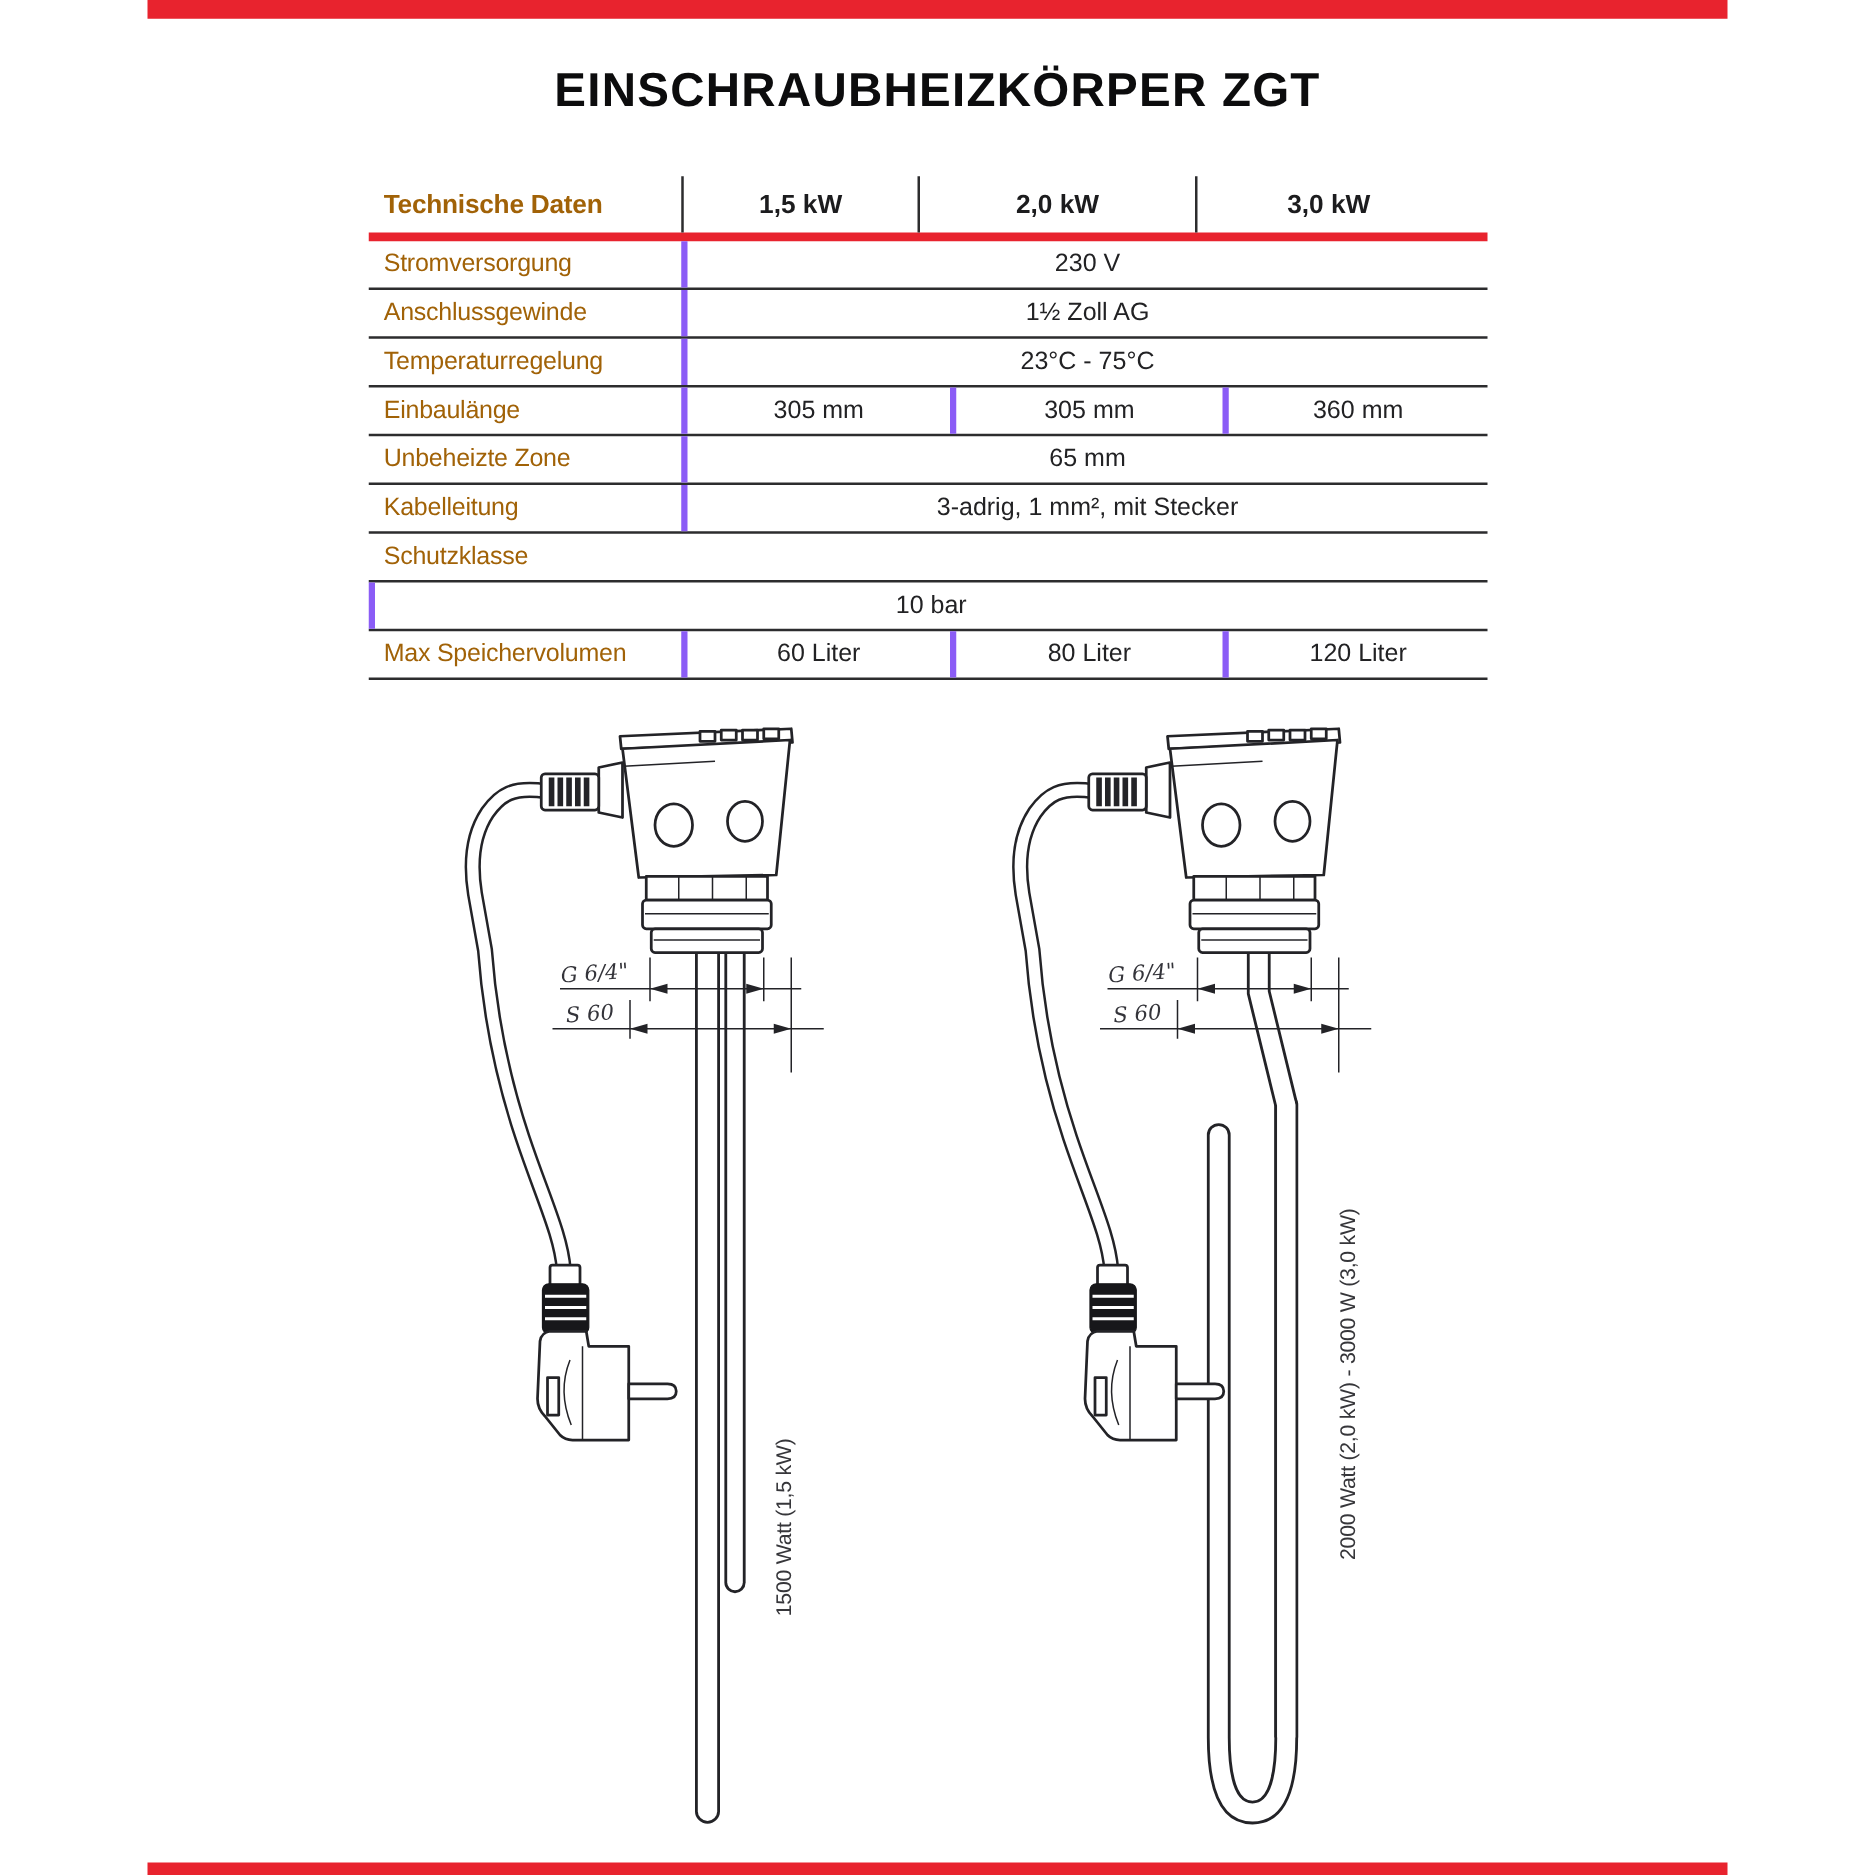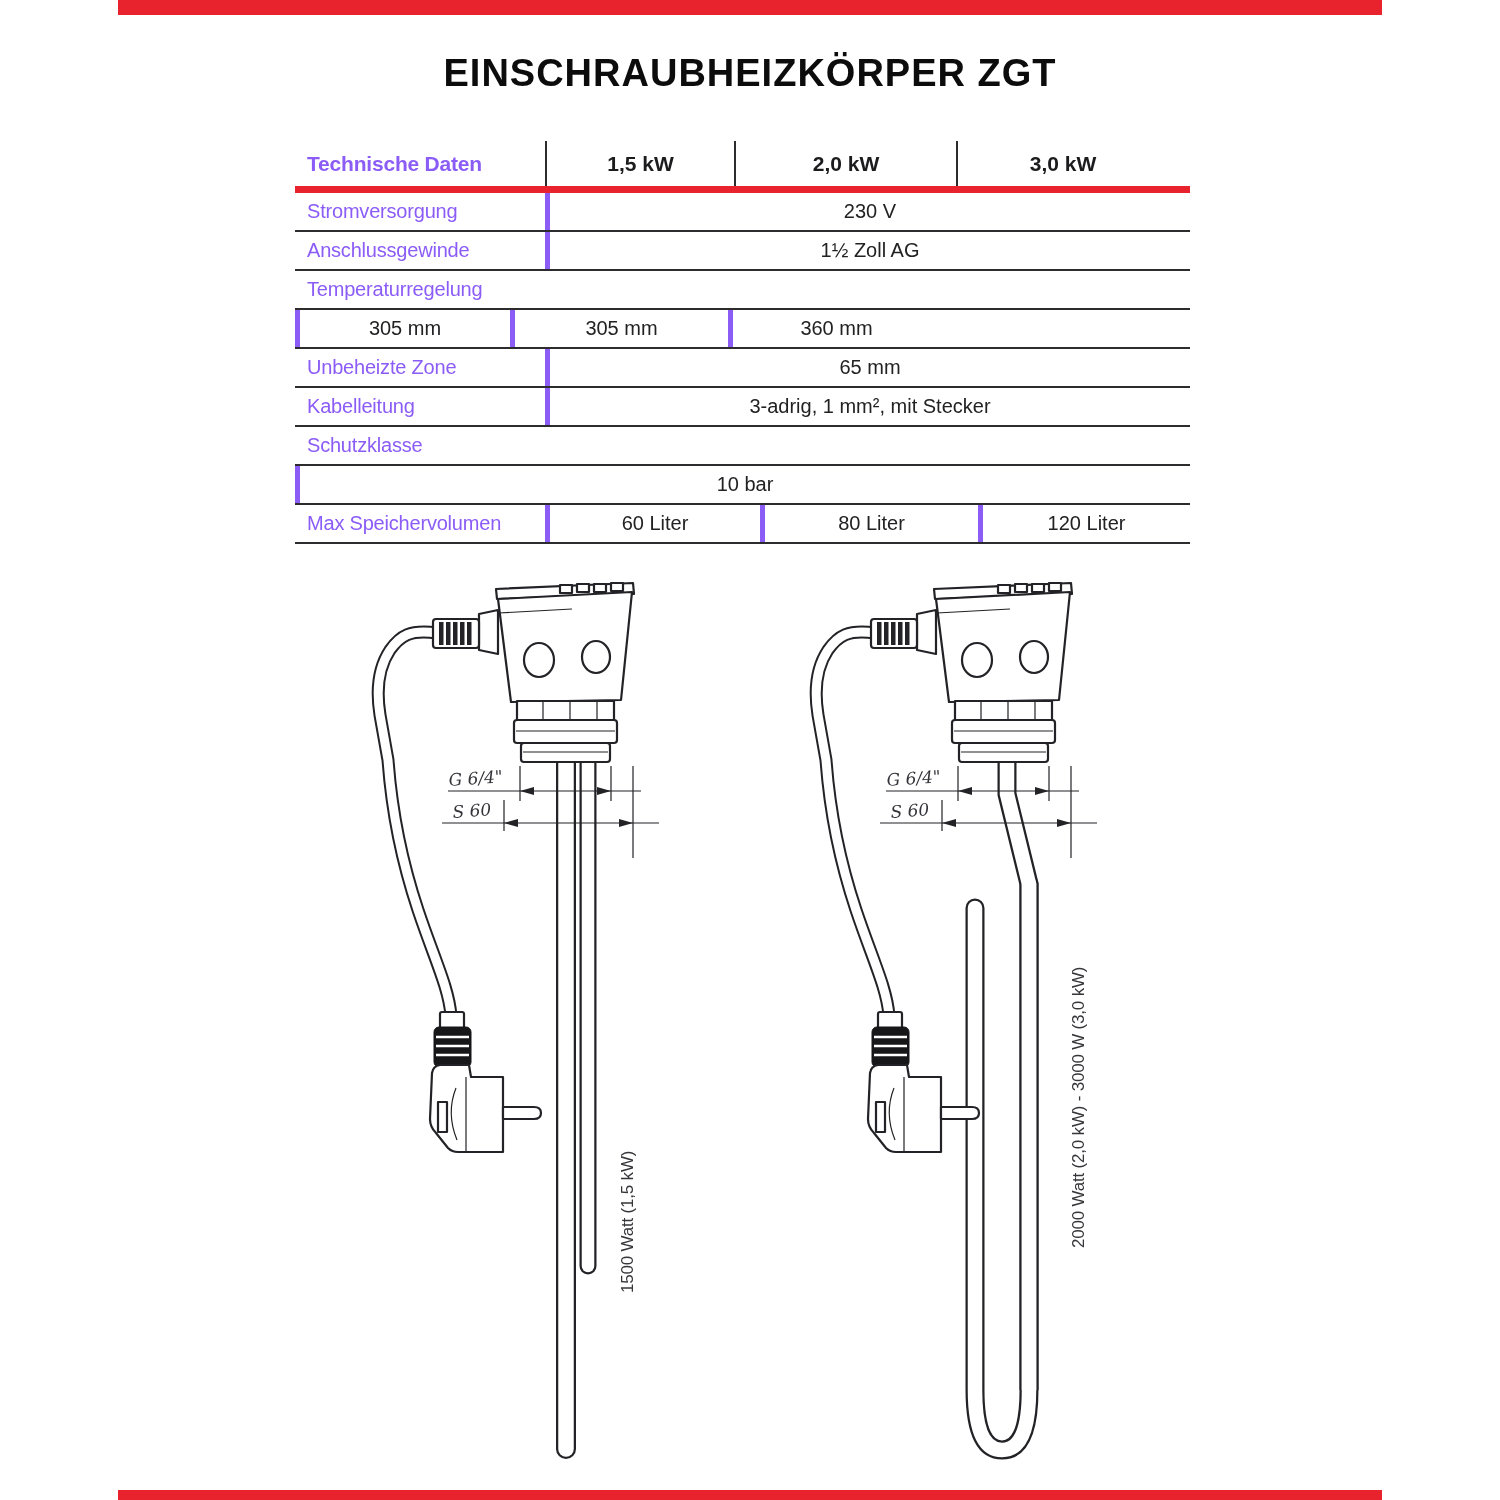--- a/index.html
+++ b/index.html
@@ -12,21 +12,21 @@
          font-size:38px;font-weight:bold;letter-spacing:1px;color:#0c0c0d;margin:0;}
   
   .ttable{position:absolute;left:295px;top:141px;width:895px;}
   .t-header{display:flex;height:45px;align-items:center;}
   .t-header .t-label{font-weight:bold;font-size:21px;}
   .t-header .t-col{font-weight:bold;font-size:21px;text-align:center;
                    border-left:2px solid #2c2c2e;height:100%;display:flex;align-items:center;justify-content:center;box-sizing:border-box;}
   .t-redline{height:7px;background:#e8232e;}
   .t-row{display:flex;height:39px;border-bottom:2px solid #2c2c2e;box-sizing:border-box;align-items:stretch;}
   .t-label{width:250px;box-sizing:border-box;padding-left:12px;display:flex;align-items:center;
-           font-size:20px;font-weight:500;letter-spacing:-0.2px;color:#8b5cf6;}
+           font-size:20px;font-weight:500;letter-spacing:-0.2px;color:#a16207;}
   .t-val{border-left:5px solid #8b5cf6;box-sizing:border-box;display:flex;align-items:center;justify-content:center;
          font-size:20px;font-weight:500;color:#222224;}
   .t-val.spanv{flex:1;}
   .t-val.c1{width:215px;}
   .t-val.c2{width:218px;}
   .t-val.c3{width:212px;}
   
   svg{position:absolute;left:0;top:0;}
   .ln{stroke:#232327;fill:none;stroke-width:2.2;stroke-linejoin:round;}
   .lnw{stroke:#232327;fill:#ffffff;stroke-width:2.2;stroke-linejoin:round;}
@@ -59,22 +59,24 @@
     <div class="t-row">
       <div class="t-label">Stromversorgung</div>
       <div class="t-val spanv">230 V</div>
     </div>
     <div class="t-row">
       <div class="t-label">Anschlussgewinde</div>
       <div class="t-val spanv">1½ Zoll AG</div>
     </div>
     <div class="t-row">
       <div class="t-label">Temperaturregelung</div>
+      <div class="t-val spanv">23°C - 75°C</div>
     </div>
     <div class="t-row">
+      <div class="t-label">Einbaulänge</div>
       <div class="t-val c1">305 mm</div>
       <div class="t-val c2">305 mm</div>
       <div class="t-val c3">360 mm</div>
     </div>
     <div class="t-row">
       <div class="t-label">Unbeheizte Zone</div>
       <div class="t-val spanv">65 mm</div>
     </div>
     <div class="t-row">
       <div class="t-label">Kabelleitung</div>

